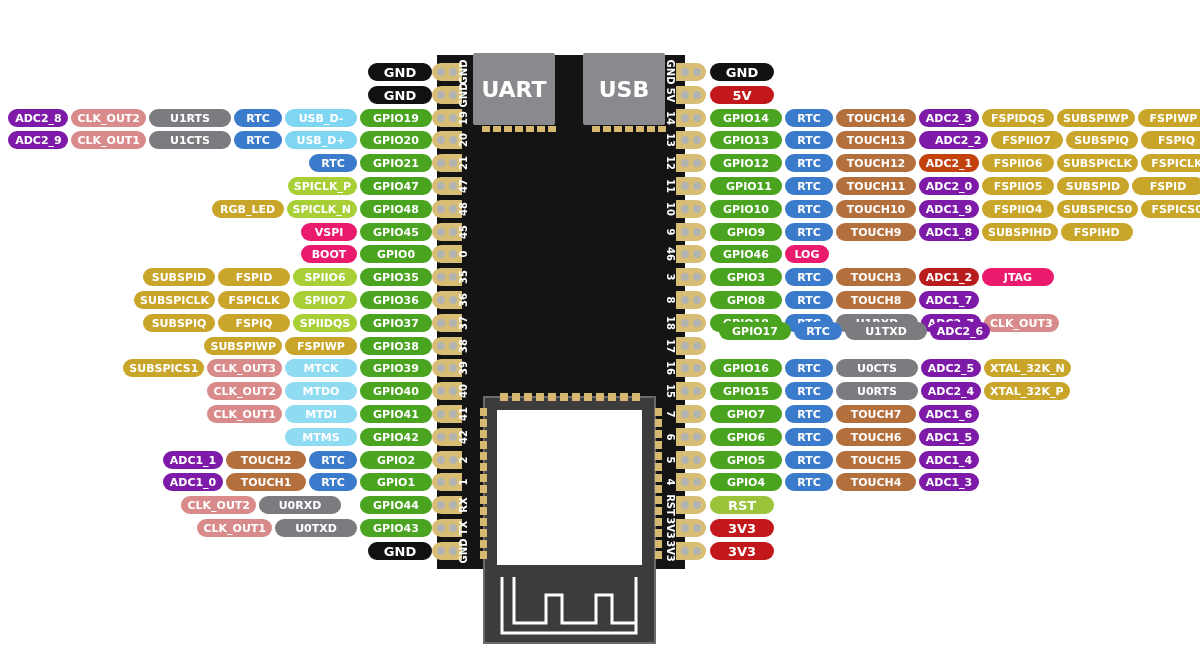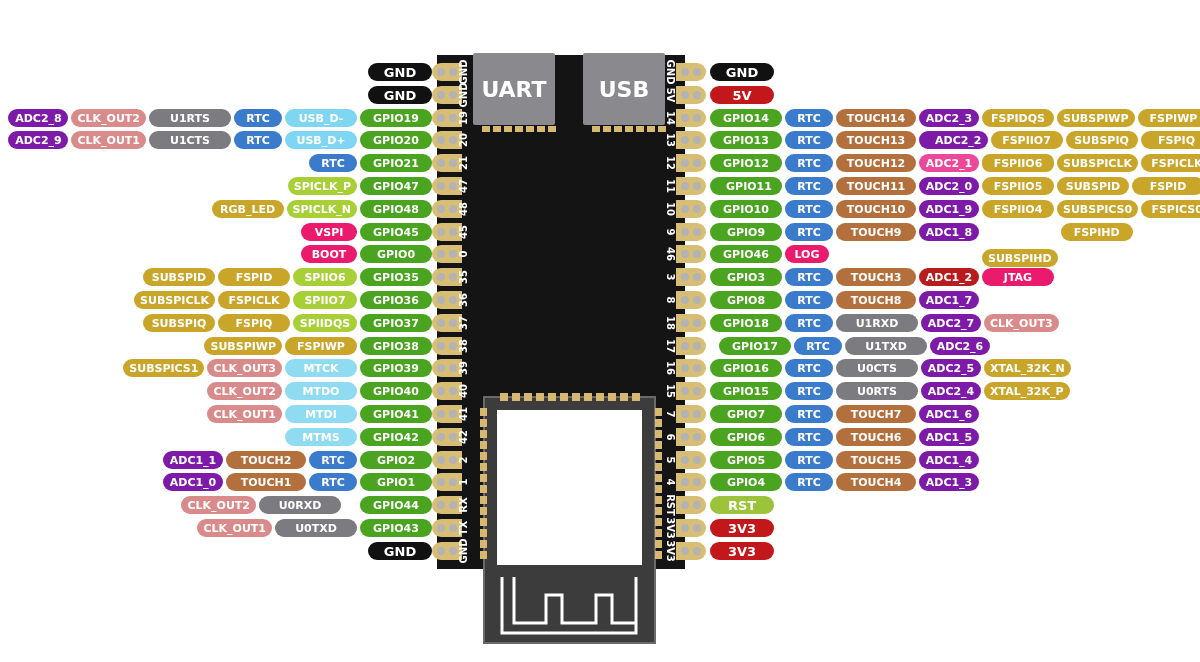--- a/index.html
+++ b/index.html
@@ -378,22 +378,22 @@
       </div>
       <div class="pin right" style="top: 154px; left: 676px;">
         <i></i>
         <i></i>
       </div>
       <div class="pnum r" style="top: 153px; left: 662px;">12</div>
       <div class="row right" style="top: 154px;">
         <span class="tag" style="background: rgb(74, 164, 31); min-width: 72px;">GPIO12</span>
         <span class="tag" style="background: rgb(59, 123, 203); min-width: 48px;">RTC</span>
         <span class="tag" style="background: rgb(179, 111, 60); min-width: 80px;">TOUCH12</span>
-        <span class="tag" style="background: #ec4899; min-width: 60px;">ADC2_1</span>
-        <span class="tag" style="background: rgb(201, 165, 42); min-width: 72px; border-radius: 8px;">FSPIIO6</span>
+        <span class="tag" style="background: #c2410c; min-width: 60px;">ADC2_1</span>
+        <span class="tag" style="background: rgb(201, 165, 42); min-width: 72px;">FSPIIO6</span>
         <span class="tag" style="background: rgb(201, 165, 42); min-width: 72px;">SUBSPICLK</span>
         <span class="tag" style="background: rgb(201, 165, 42); min-width: 72px;">FSPICLK</span>
       </div>
       <div class="pin right" style="top: 177px; left: 676px;">
         <i></i>
         <i></i>
       </div>
       <div class="pnum r" style="top: 176px; left: 662px;">11</div>
       <div class="row right" style="top: 177px;">
         <span class="tag" style="background: rgb(74, 164, 31); min-width: 72px; padding-left: 12px;">GPIO11</span>
@@ -421,21 +421,21 @@
       <div class="pin right" style="top: 223px; left: 676px;">
         <i></i>
         <i></i>
       </div>
       <div class="pnum r" style="top: 222px; left: 662px;">9</div>
       <div class="row right" style="top: 223px;">
         <span class="tag" style="background: rgb(74, 164, 31); min-width: 72px;">GPIO9</span>
         <span class="tag" style="background: rgb(59, 123, 203); min-width: 48px;">RTC</span>
         <span class="tag" style="background: rgb(179, 111, 60); min-width: 80px;">TOUCH9</span>
         <span class="tag" style="background: rgb(125, 27, 168); min-width: 60px;">ADC1_8</span>
-        <span class="tag" style="background: rgb(201, 165, 42); min-width: 72px; margin-top: 26px;">SUBSPIHD</span>
+        <span class="tag" style="background: rgb(201, 165, 42); min-width: 72px;">SUBSPIHD</span>
         <span class="tag" style="background: rgb(201, 165, 42); min-width: 72px;">FSPIHD</span>
       </div>
       <div class="pin right" style="top: 245px; left: 676px;">
         <i></i>
         <i></i>
       </div>
       <div class="pnum r" style="top: 244px; left: 662px;">46</div>
       <div class="row right" style="top: 245px;">
         <span class="tag" style="background: rgb(74, 164, 31); min-width: 72px;">GPIO46</span>
         <span class="tag" style="background: rgb(234, 26, 109); min-width: 44px;">LOG</span>
@@ -473,21 +473,21 @@
         <span class="tag" style="background: rgb(59, 123, 203); min-width: 48px;">RTC</span>
         <span class="tag" style="background: rgb(124, 124, 128); min-width: 82px;">U1RXD</span>
         <span class="tag" style="background: rgb(125, 27, 168); min-width: 60px;">ADC2_7</span>
         <span class="tag" style="background: rgb(217, 138, 138); min-width: 72px;">CLK_OUT3</span>
       </div>
       <div class="pin right" style="top: 337px; left: 676px;">
         <i></i>
         <i></i>
       </div>
       <div class="pnum r" style="top: 336px; left: 662px;">17</div>
-      <div class="row right" style="top: 337px; padding-left: 9px;">
+      <div class="row right" style="top: 322px; padding-left: 9px;">
         <span class="tag" style="background: rgb(74, 164, 31); min-width: 72px;">GPIO17</span>
         <span class="tag" style="background: rgb(59, 123, 203); min-width: 48px;">RTC</span>
         <span class="tag" style="background: rgb(124, 124, 128); min-width: 82px;">U1TXD</span>
         <span class="tag" style="background: rgb(125, 27, 168); min-width: 60px;">ADC2_6</span>
       </div>
       <div class="pin right" style="top: 359px; left: 676px;">
         <i></i>
         <i></i>
       </div>
       <div class="pnum r" style="top: 358px; left: 662px;">16</div>

